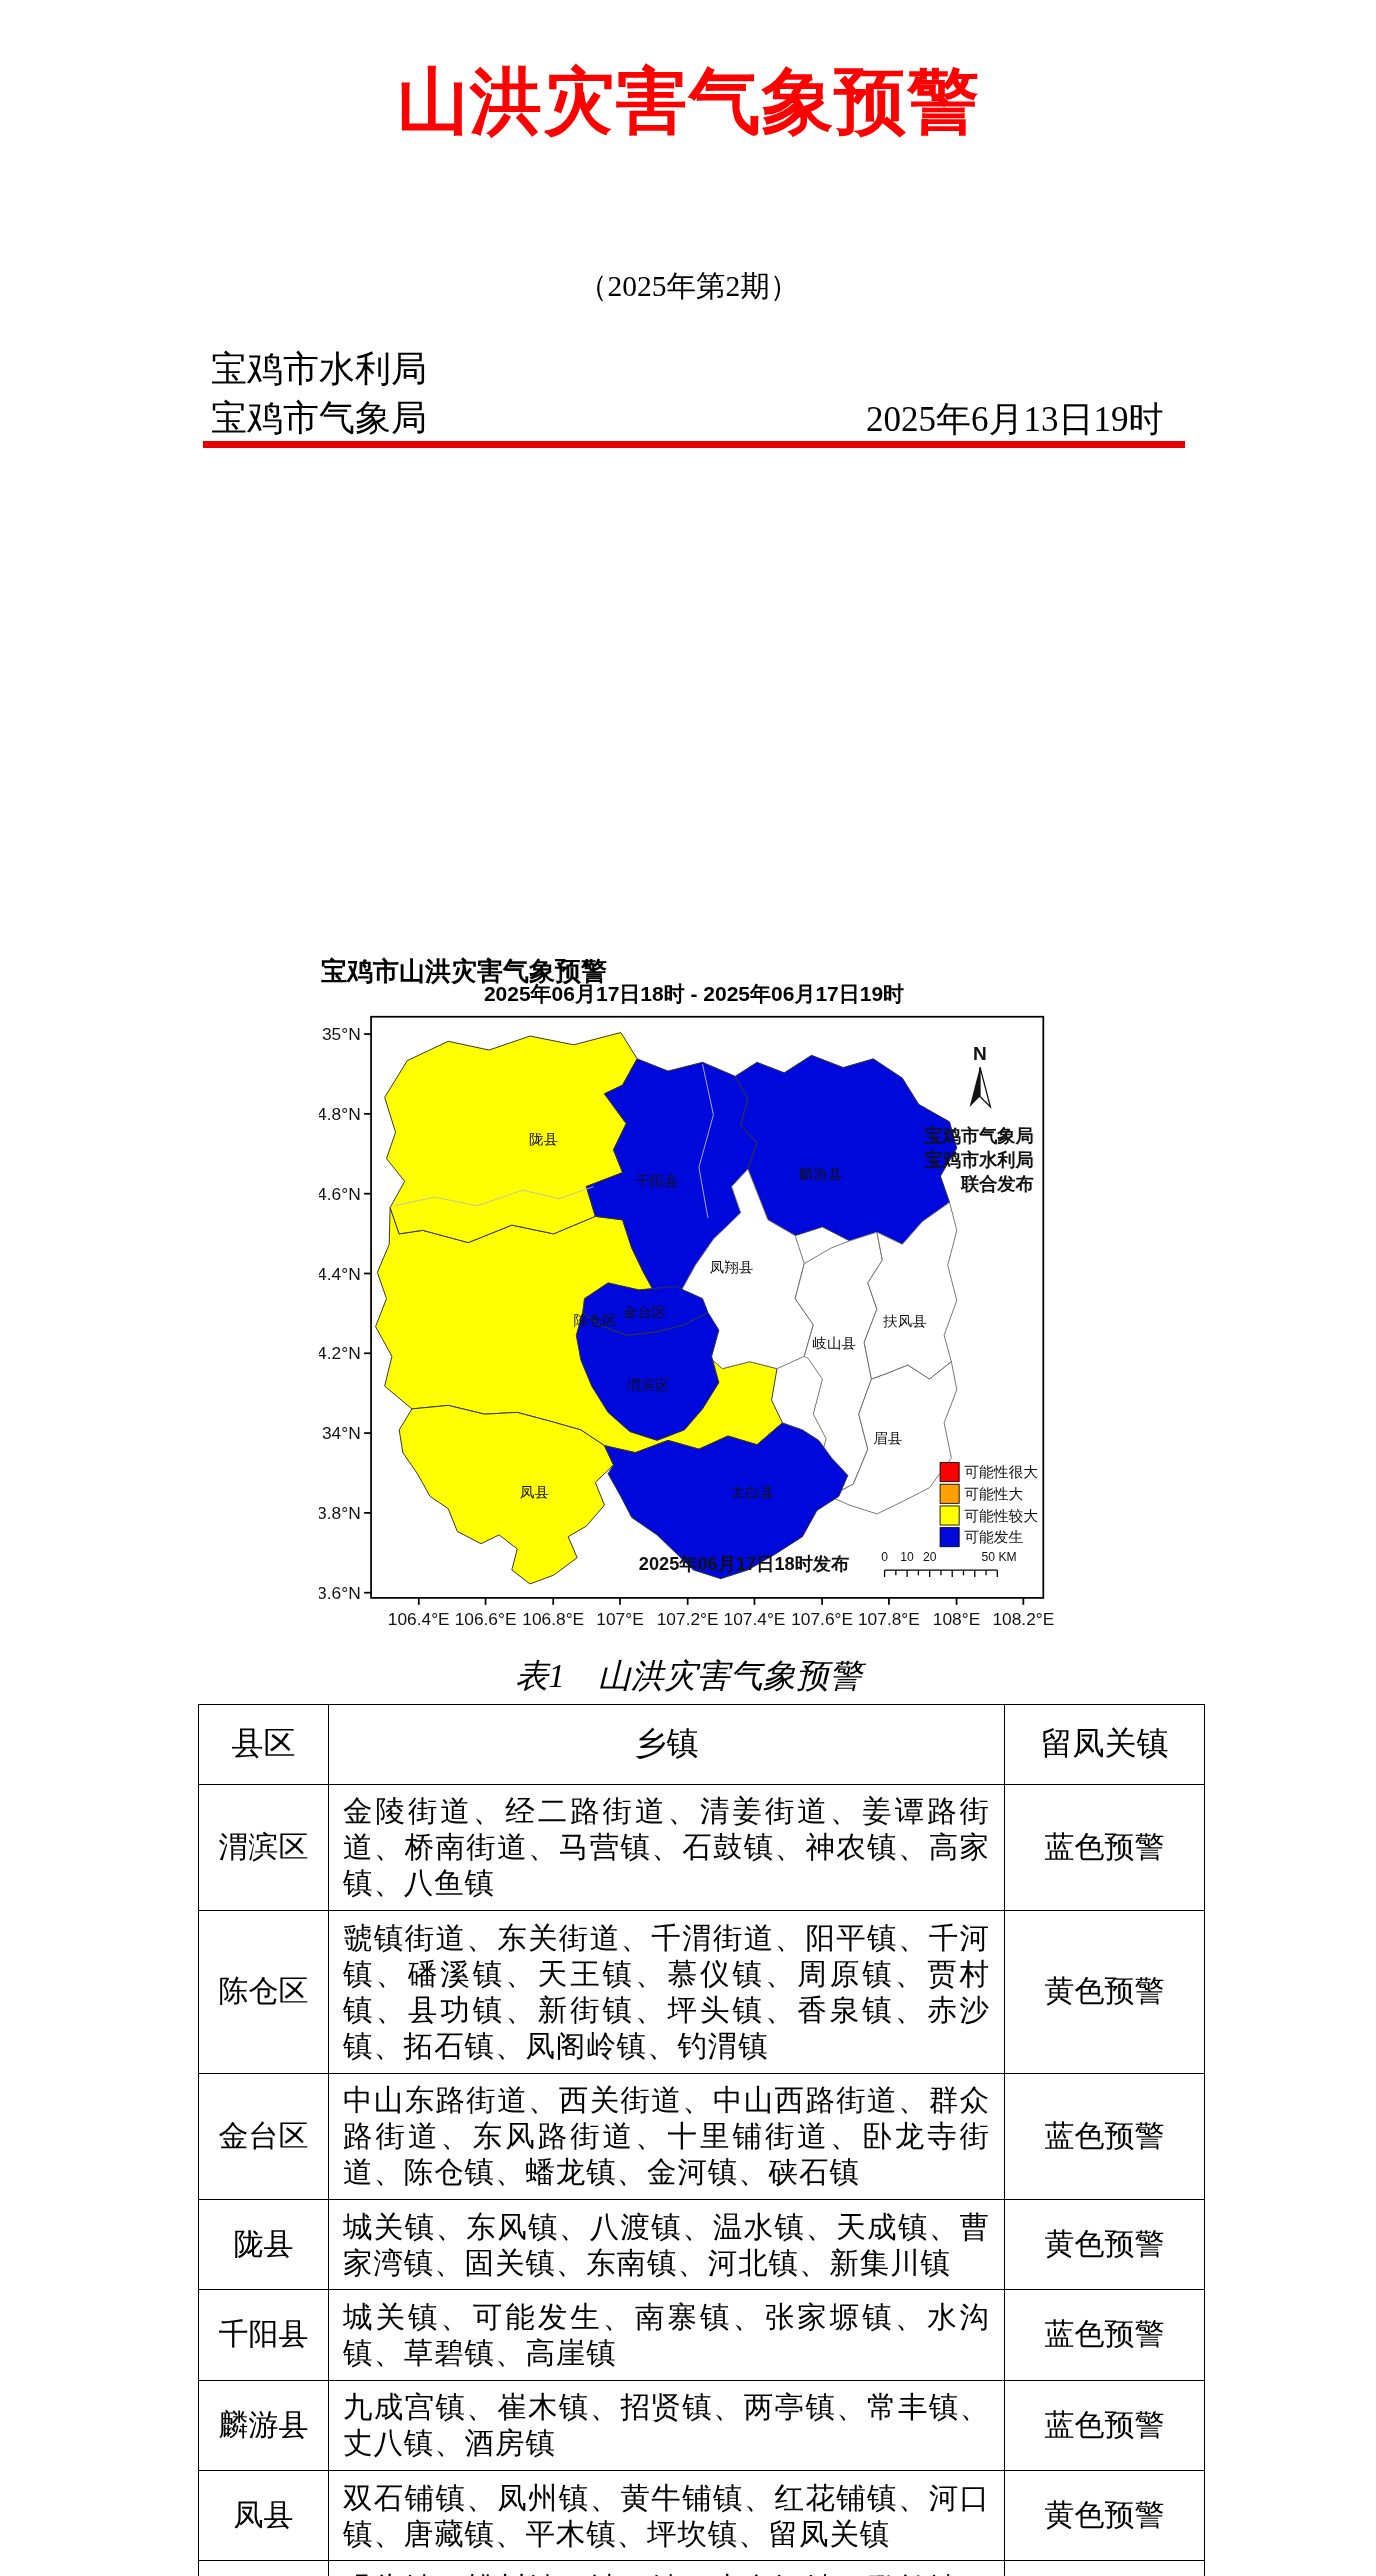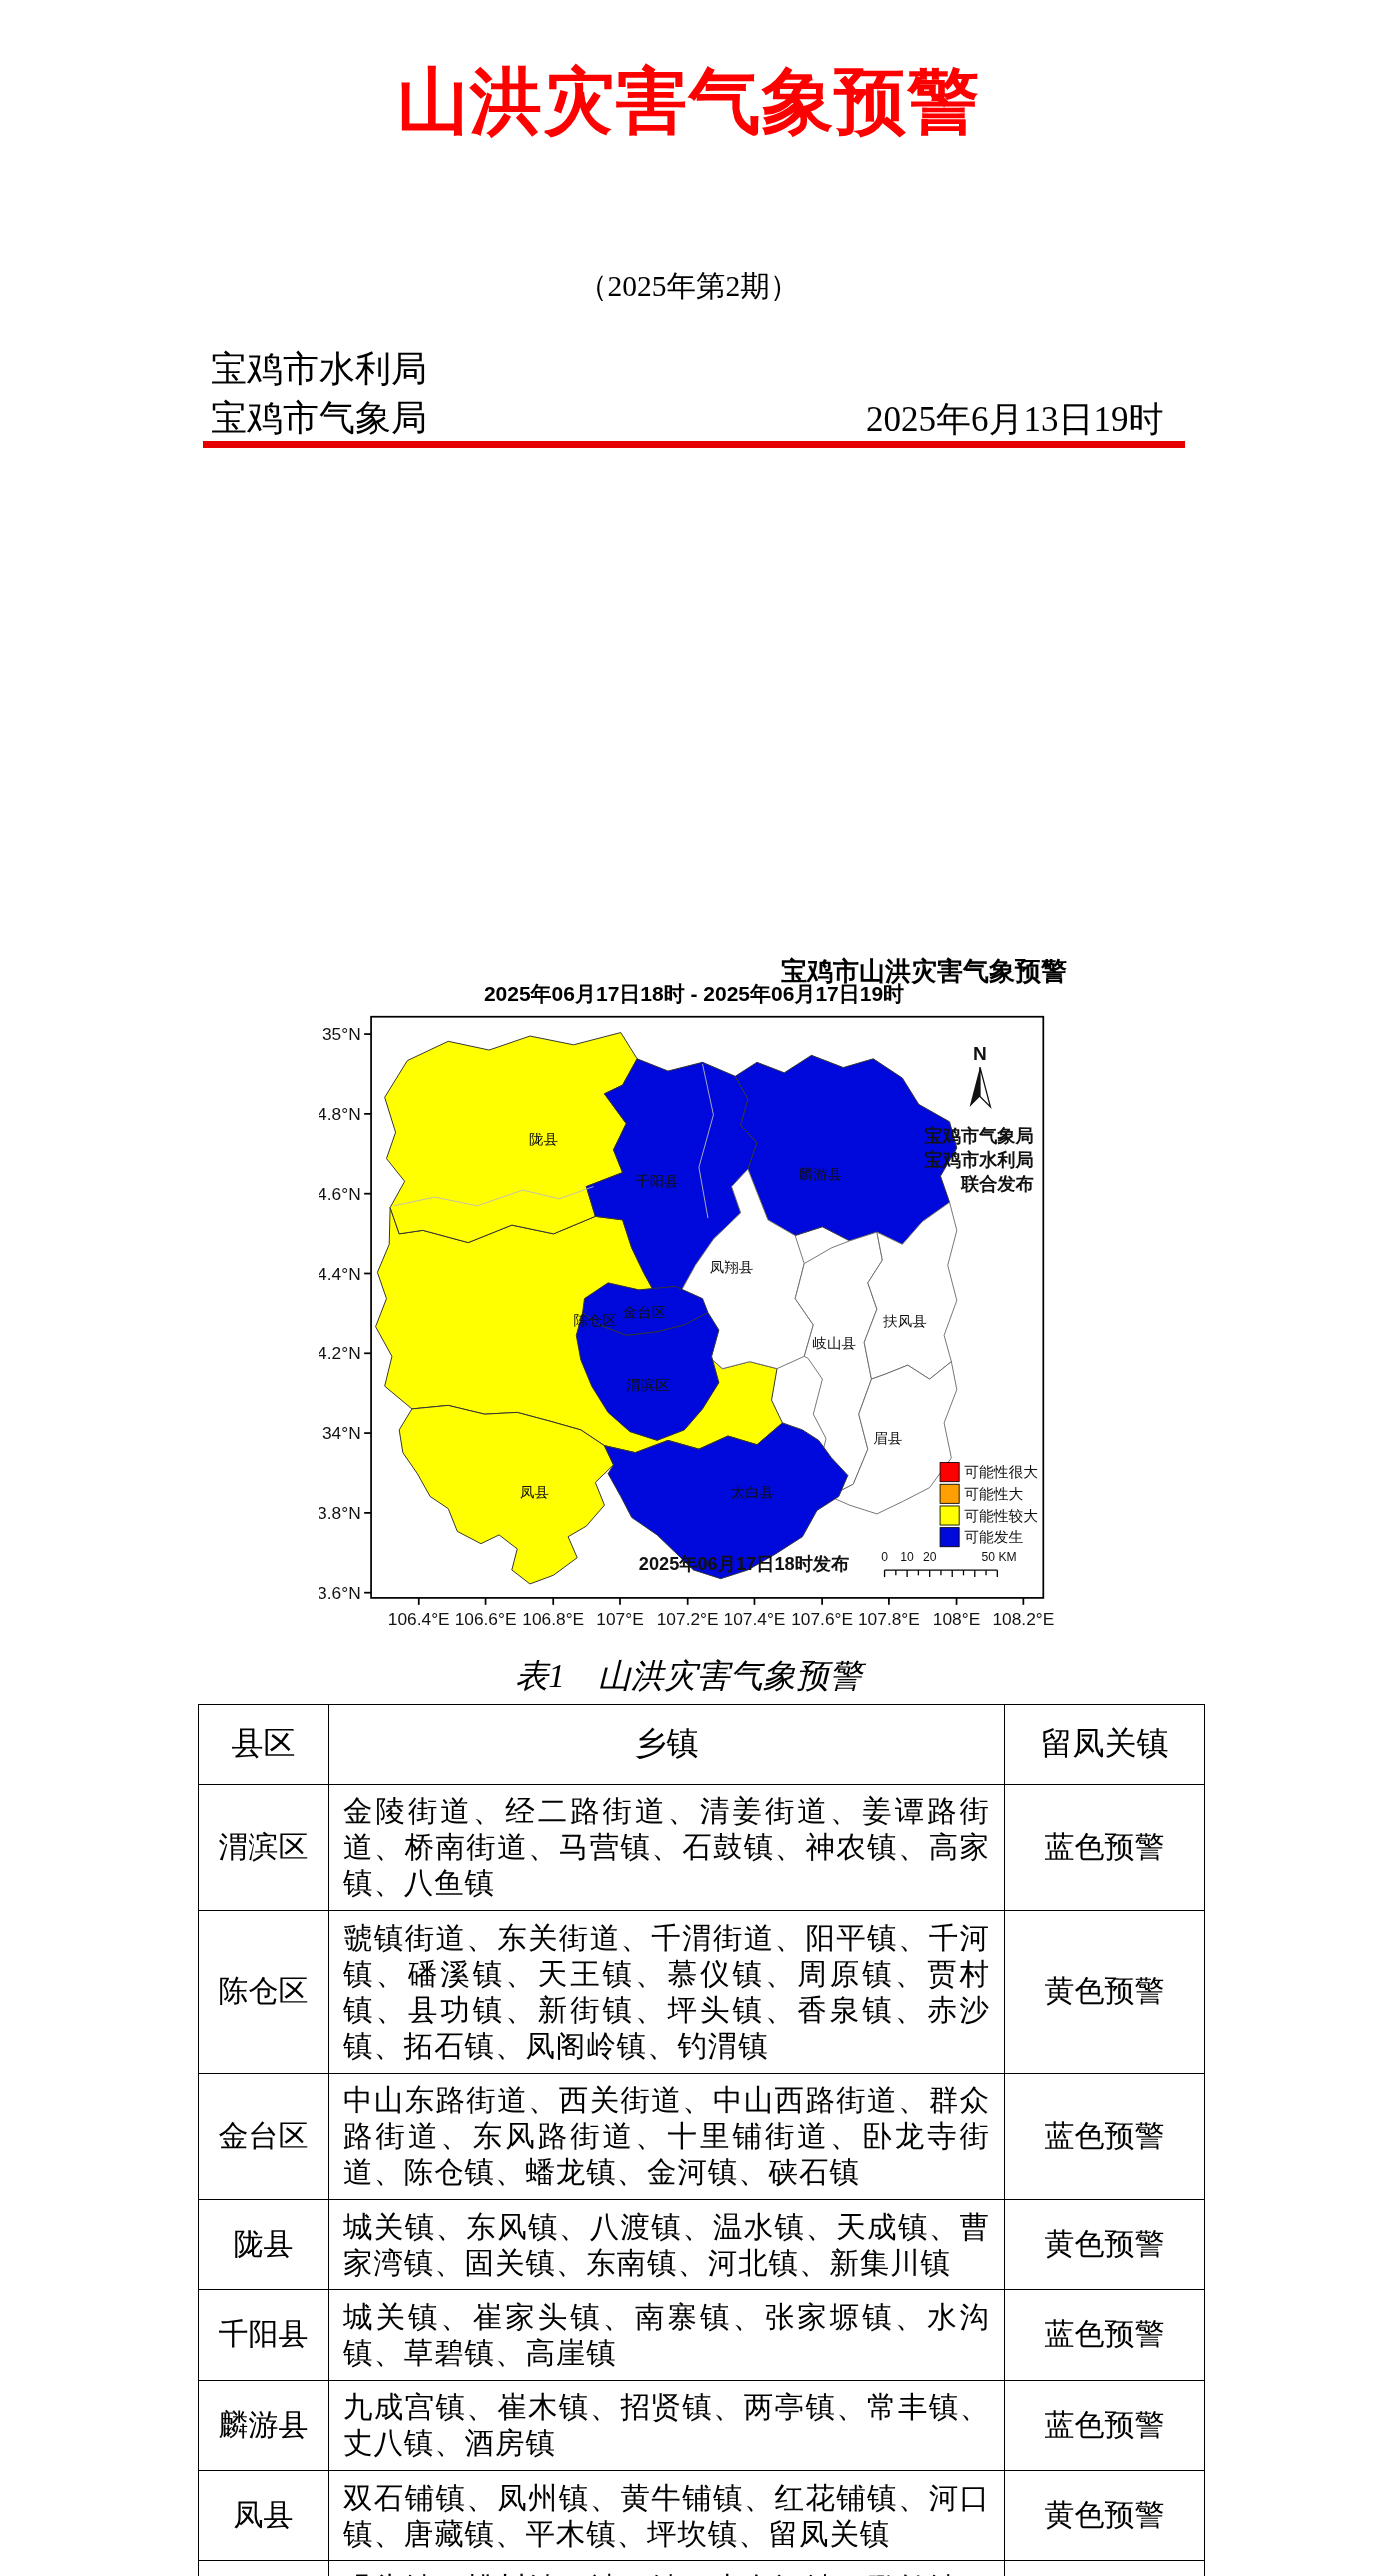--- a/index.html
+++ b/index.html
@@ -8,21 +8,21 @@
   .doc-title{position:absolute;top:54px;left:0;width:100%;margin:0;text-align:center;
         font-family:"Liberation Sans",sans-serif;font-weight:bold;font-size:72px;
         color:#fe0000;letter-spacing:0.9px;}
   .doc-issue{position:absolute;top:267px;left:0;width:100%;text-align:center;font-size:29.5px;}
   .agency{position:absolute;left:211px;top:345px;font-size:36px;line-height:49px;}
   .doc-date{position:absolute;left:866px;top:396px;font-size:35px;}
   .red-rule{position:absolute;left:203px;top:441px;width:982px;height:7px;background:#e60000;}
   .body-text{position:absolute;left:187px;top:458px;width:1039px;margin:0;
         font-size:37px;line-height:60px;text-align:justify;text-indent:75px;letter-spacing:0.9px;}
   .body-text .lead{font-weight:bold;}
-  .map-title{position:absolute;left:321px;top:954px;width:746px;text-align:right;
+  .map-title{position:absolute;left:321px;top:954px;width:746px;text-align:left;
         font-family:"Liberation Sans",sans-serif;font-weight:bold;font-size:26px;}
   .map-subtitle{position:absolute;left:321px;top:980px;width:746px;text-align:center;
         font-family:"Liberation Sans",sans-serif;font-weight:bold;font-size:21px;}
   svg.map{position:absolute;left:319px;top:1015px;font-family:"Liberation Sans",sans-serif;}
   svg.map text{fill:#111;}
   .tick-label{font-size:20px;}
   .region-label{font-size:16px;}
   .credit-label{font-size:21px;font-weight:600;}
   .legend-label{font-size:17px;}
   .scale-label{font-size:14px;}
@@ -209,21 +209,21 @@
         <td class="towns">中山东路街道、西关街道、中山西路街道、群众路街道、东风路街道、十里铺街道、卧龙寺街道、陈仓镇、蟠龙镇、金河镇、硖石镇</td>
         <td class="level">蓝色预警</td>
       </tr>
       <tr>
         <td class="county">陇县</td>
         <td class="towns">城关镇、东风镇、八渡镇、温水镇、天成镇、曹家湾镇、固关镇、东南镇、河北镇、新集川镇</td>
         <td class="level">黄色预警</td>
       </tr>
       <tr>
         <td class="county">千阳县</td>
-        <td class="towns">城关镇、崔家头镇、南寨镇、张家塬镇、水沟镇、草碧镇、高崖镇</td>
+        <td class="towns">城关镇、可能发生、南寨镇、张家塬镇、水沟镇、草碧镇、高崖镇</td>
         <td class="level">蓝色预警</td>
       </tr>
       <tr>
         <td class="county">麟游县</td>
         <td class="towns">九成宫镇、崔木镇、招贤镇、两亭镇、常丰镇、丈八镇、酒房镇</td>
         <td class="level">蓝色预警</td>
       </tr>
       <tr>
         <td class="county">凤县</td>
         <td class="towns">双石铺镇、凤州镇、黄牛铺镇、红花铺镇、河口镇、唐藏镇、平木镇、坪坎镇、留凤关镇</td>

